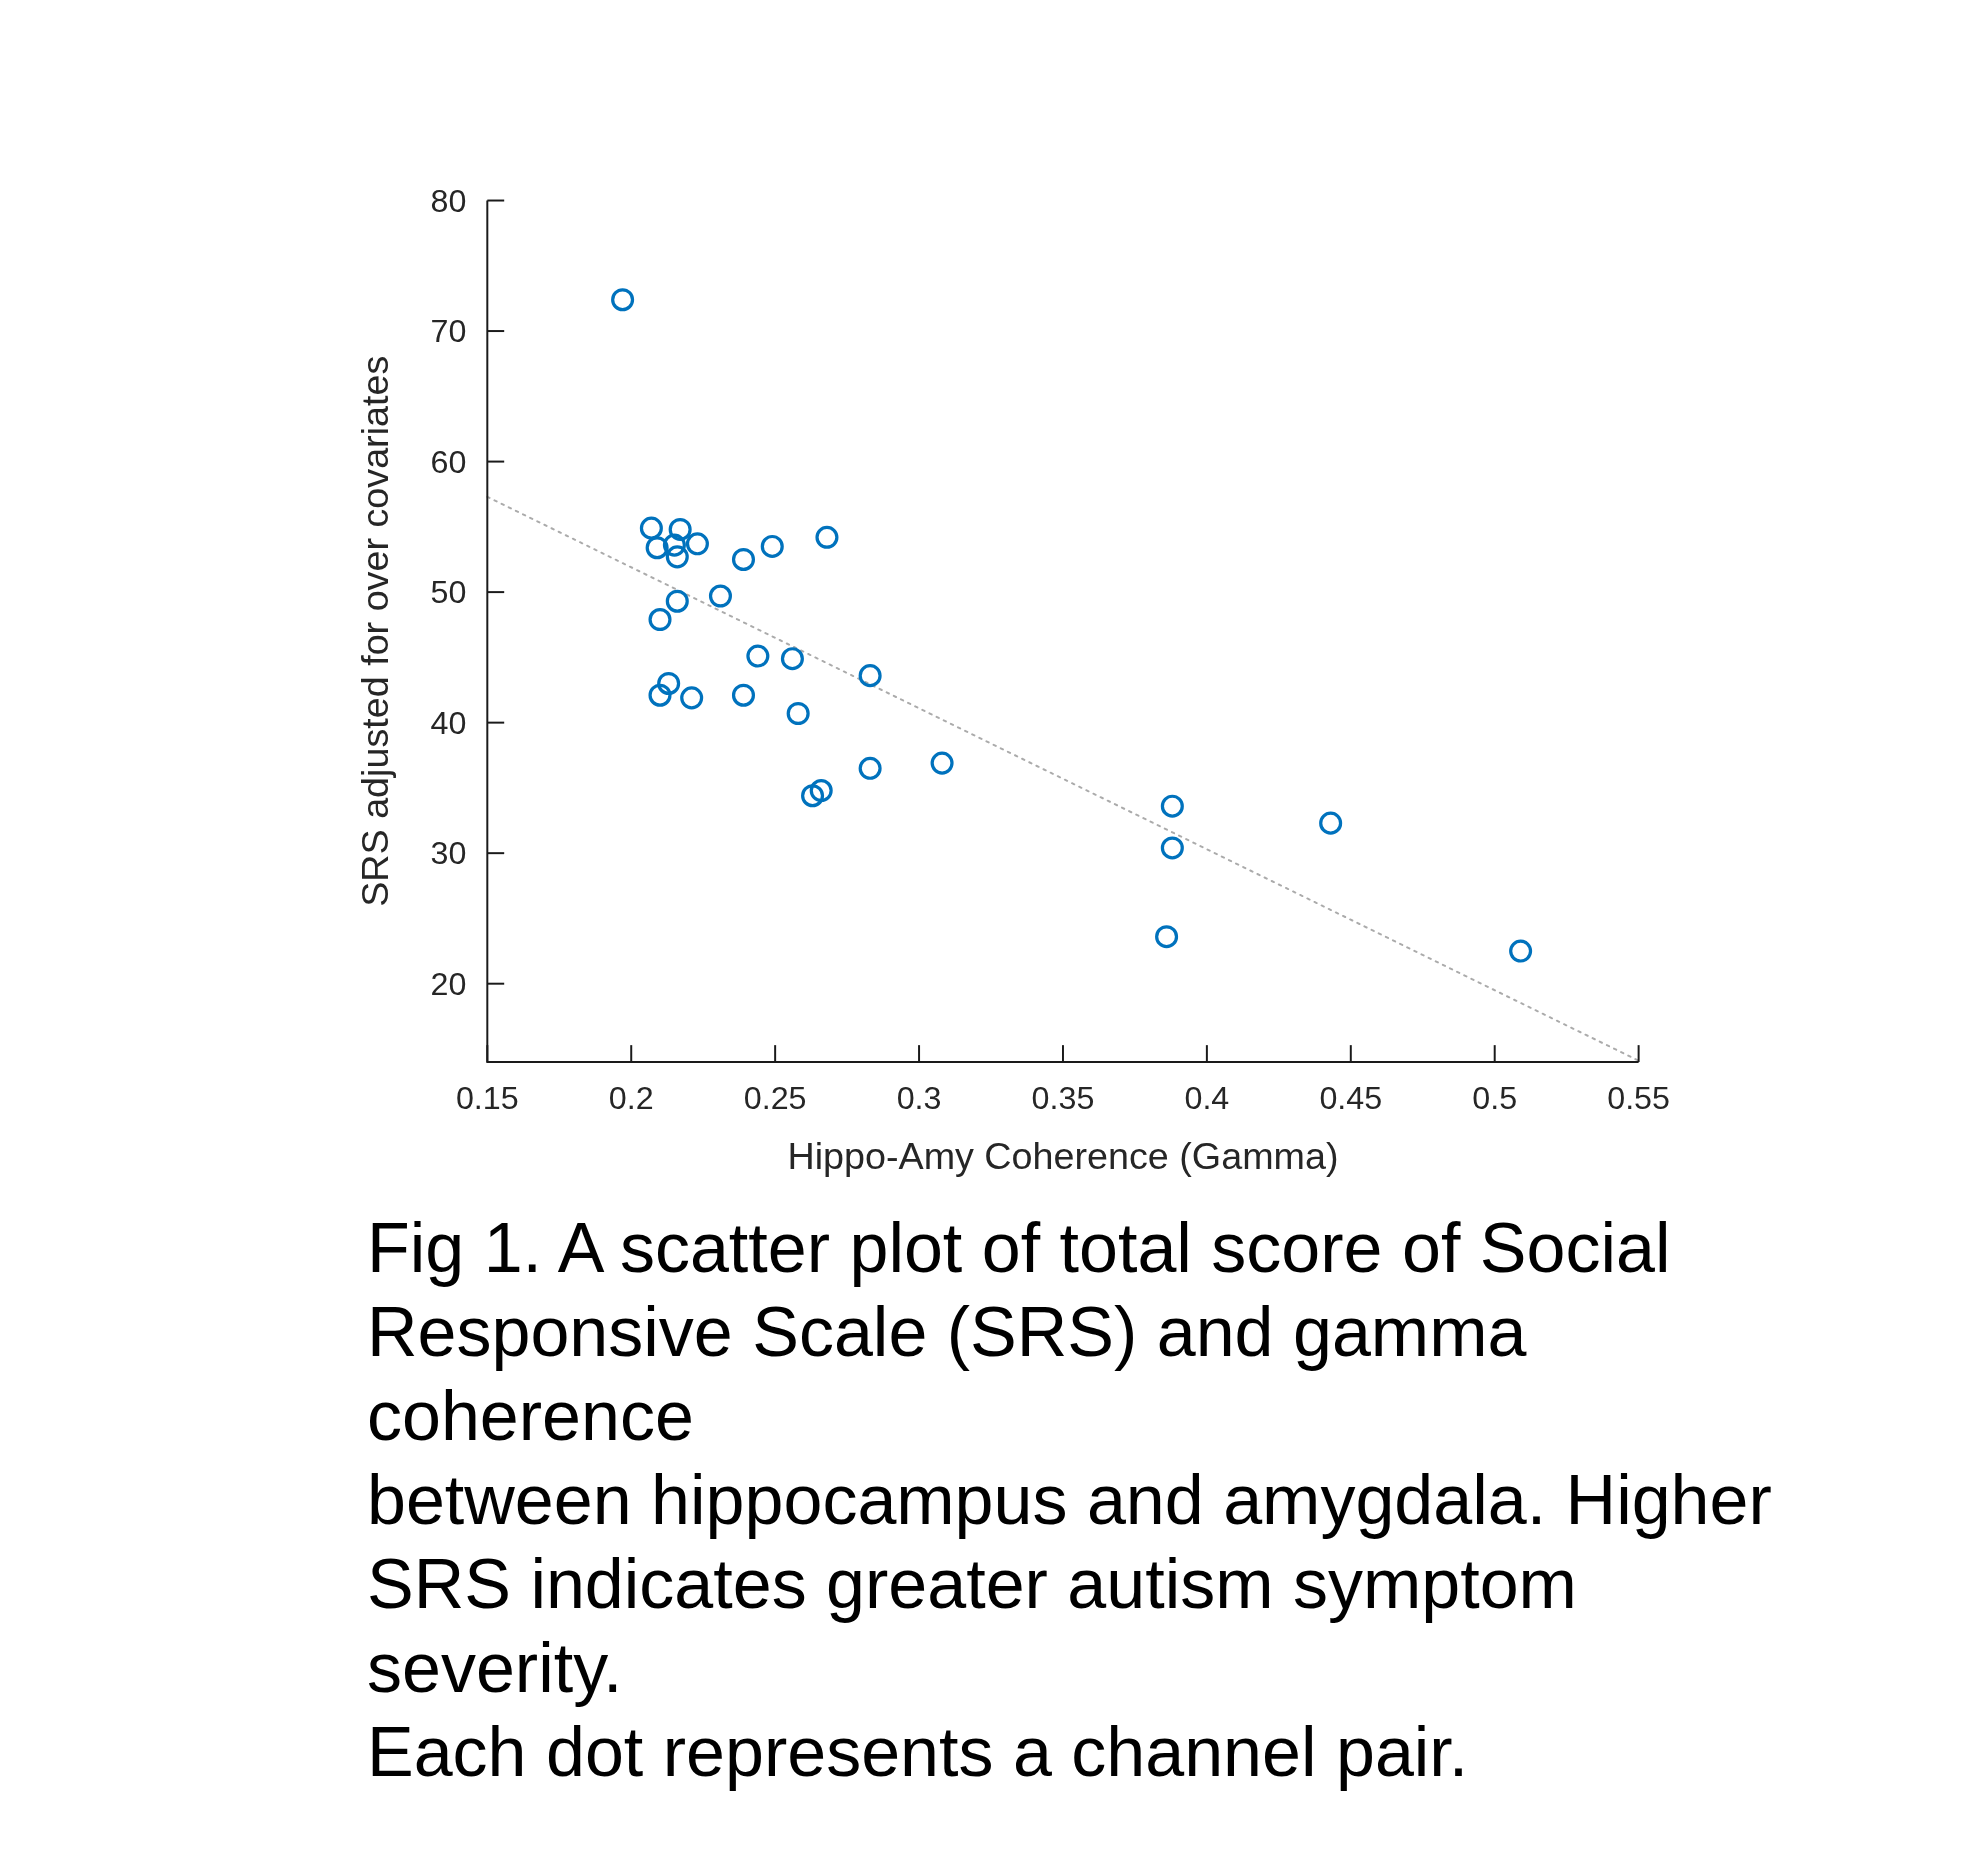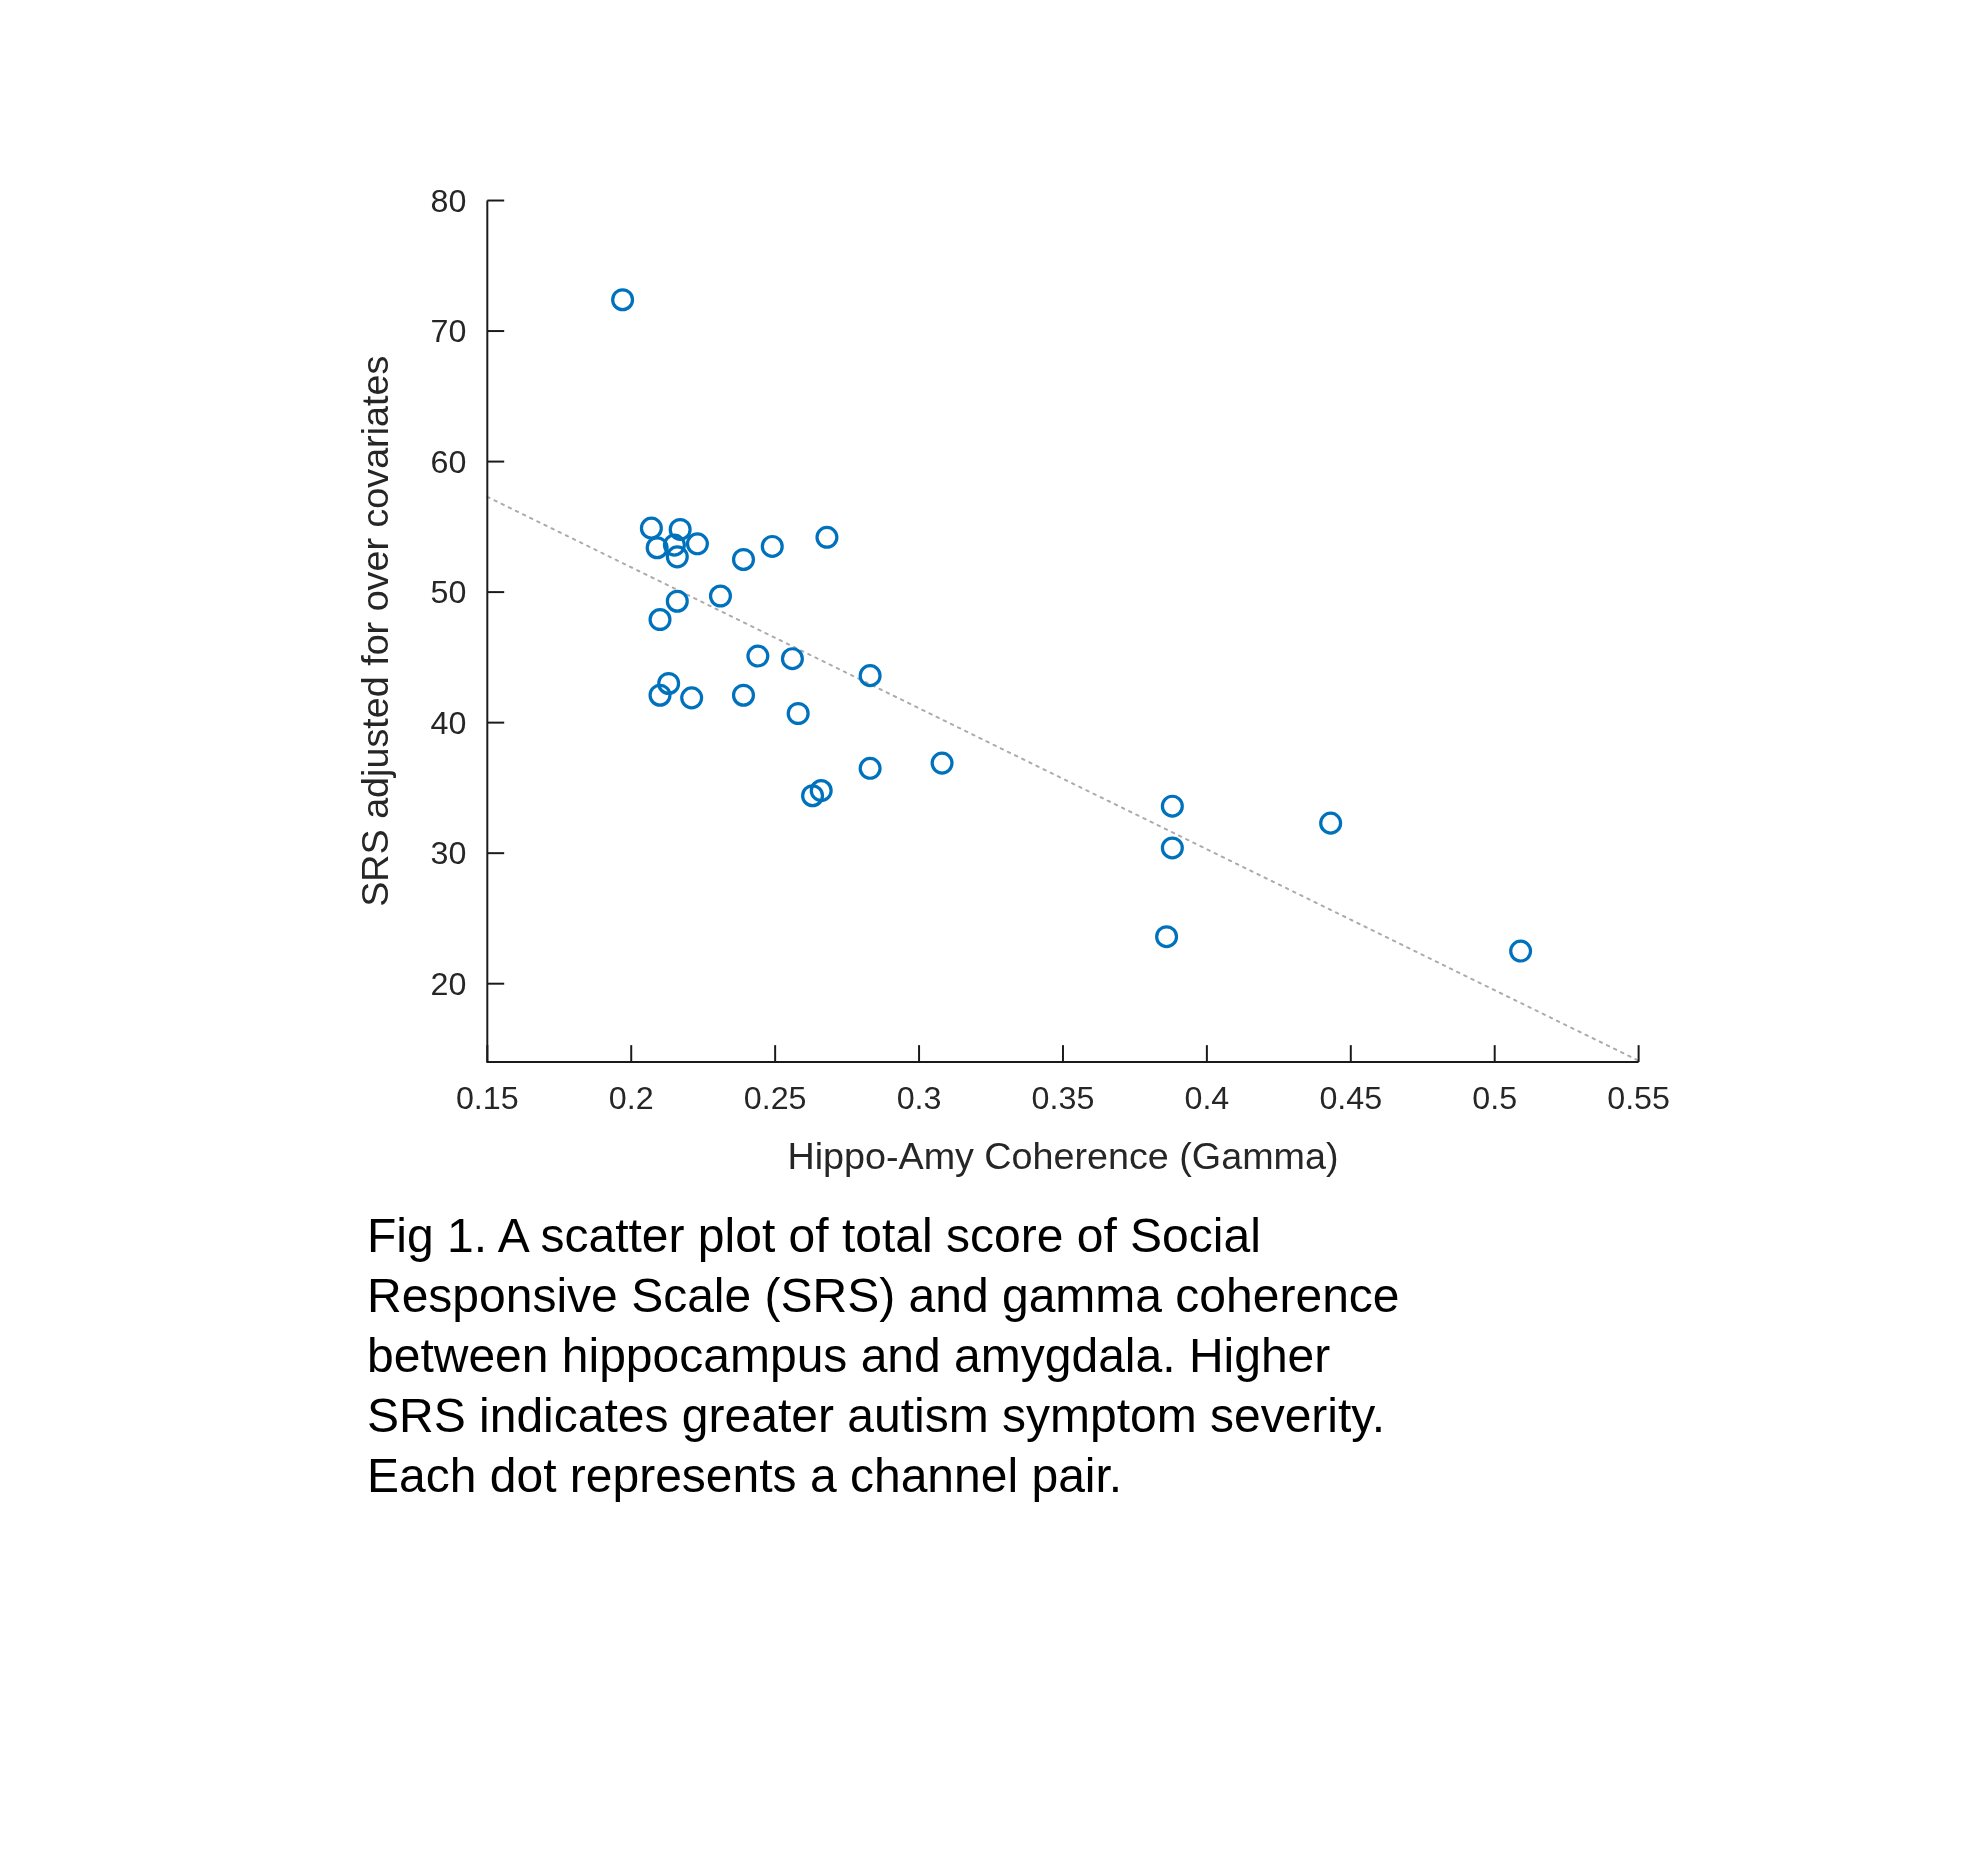--- a/index.html
+++ b/index.html
@@ -29,22 +29,22 @@
     top: 0;
   }
   #chart-svg text {
     font-family: "Liberation Sans", sans-serif;
   }
   figcaption.figure-caption {
     position: absolute;
     left: 367px;
     top: 1206px;
     width: 1419px;
-    font-size: 48px;
-    line-height: 60px;
+    font-size: 70px;
+    line-height: 84px;
     color: #000000;
     white-space: pre-line;
     letter-spacing: 0px;
   }
 </style>
 </head>
 <body>
 
 <div class="page">
   <figure class="scatter-figure">

